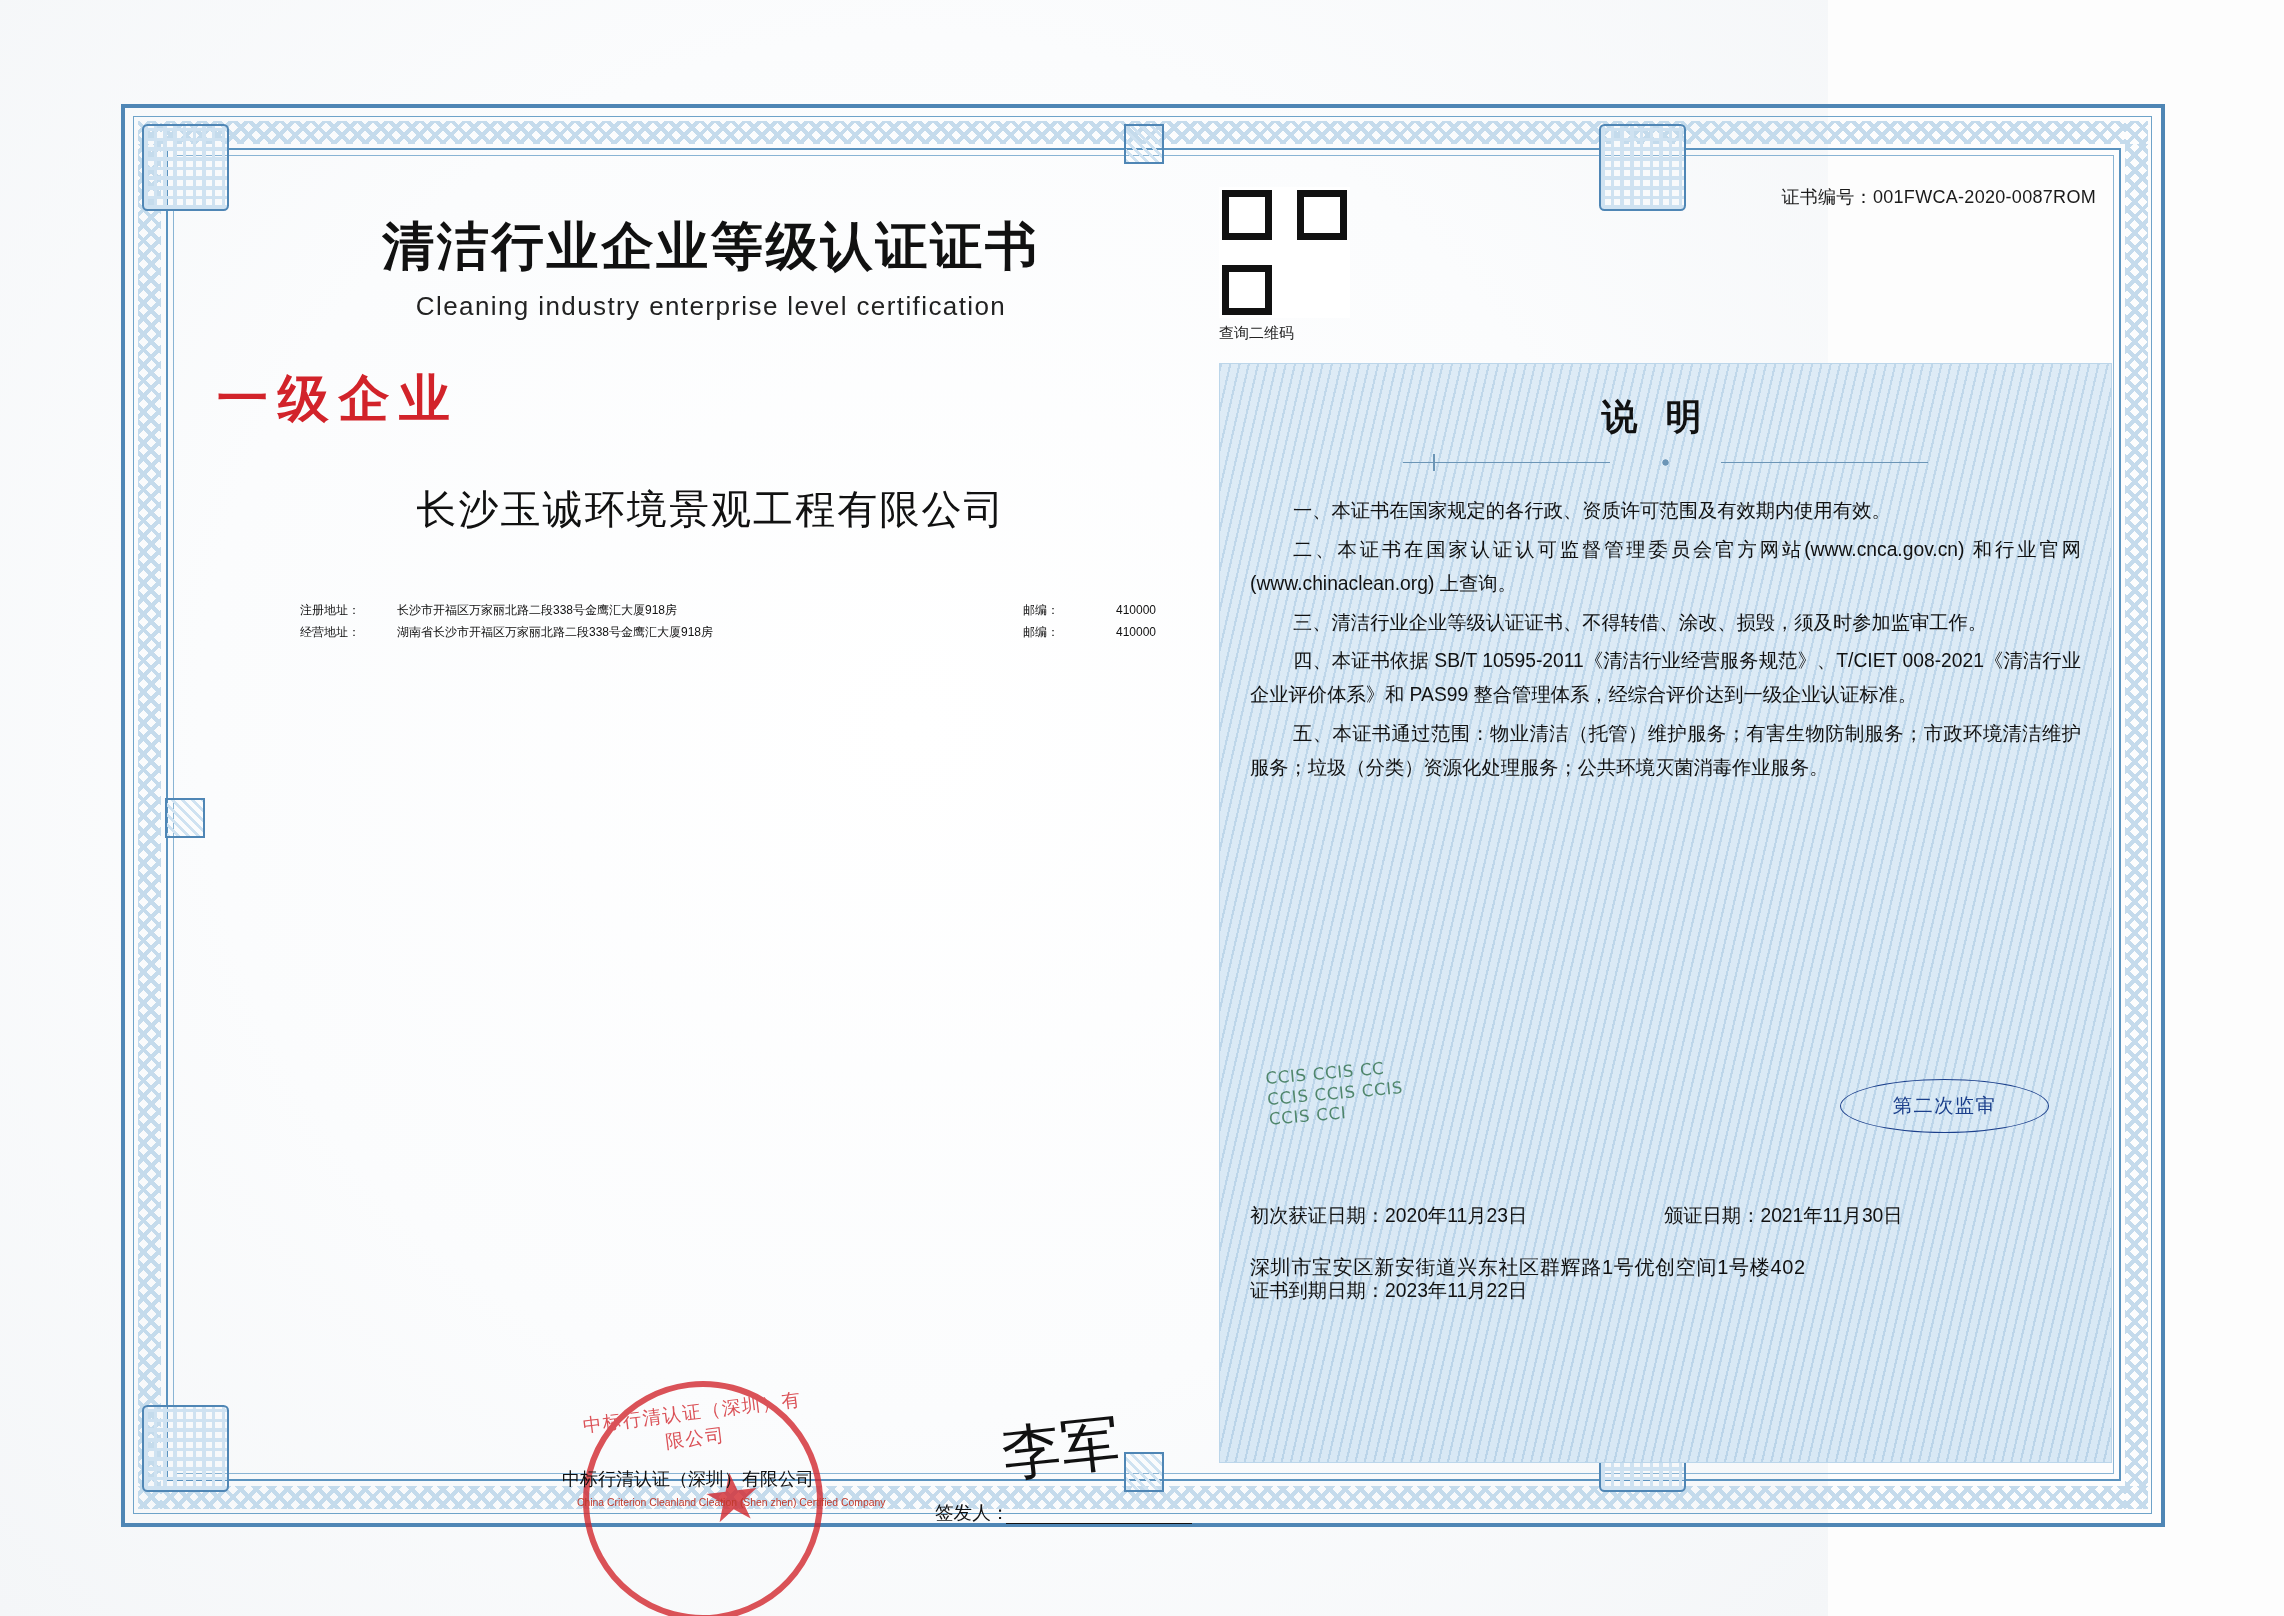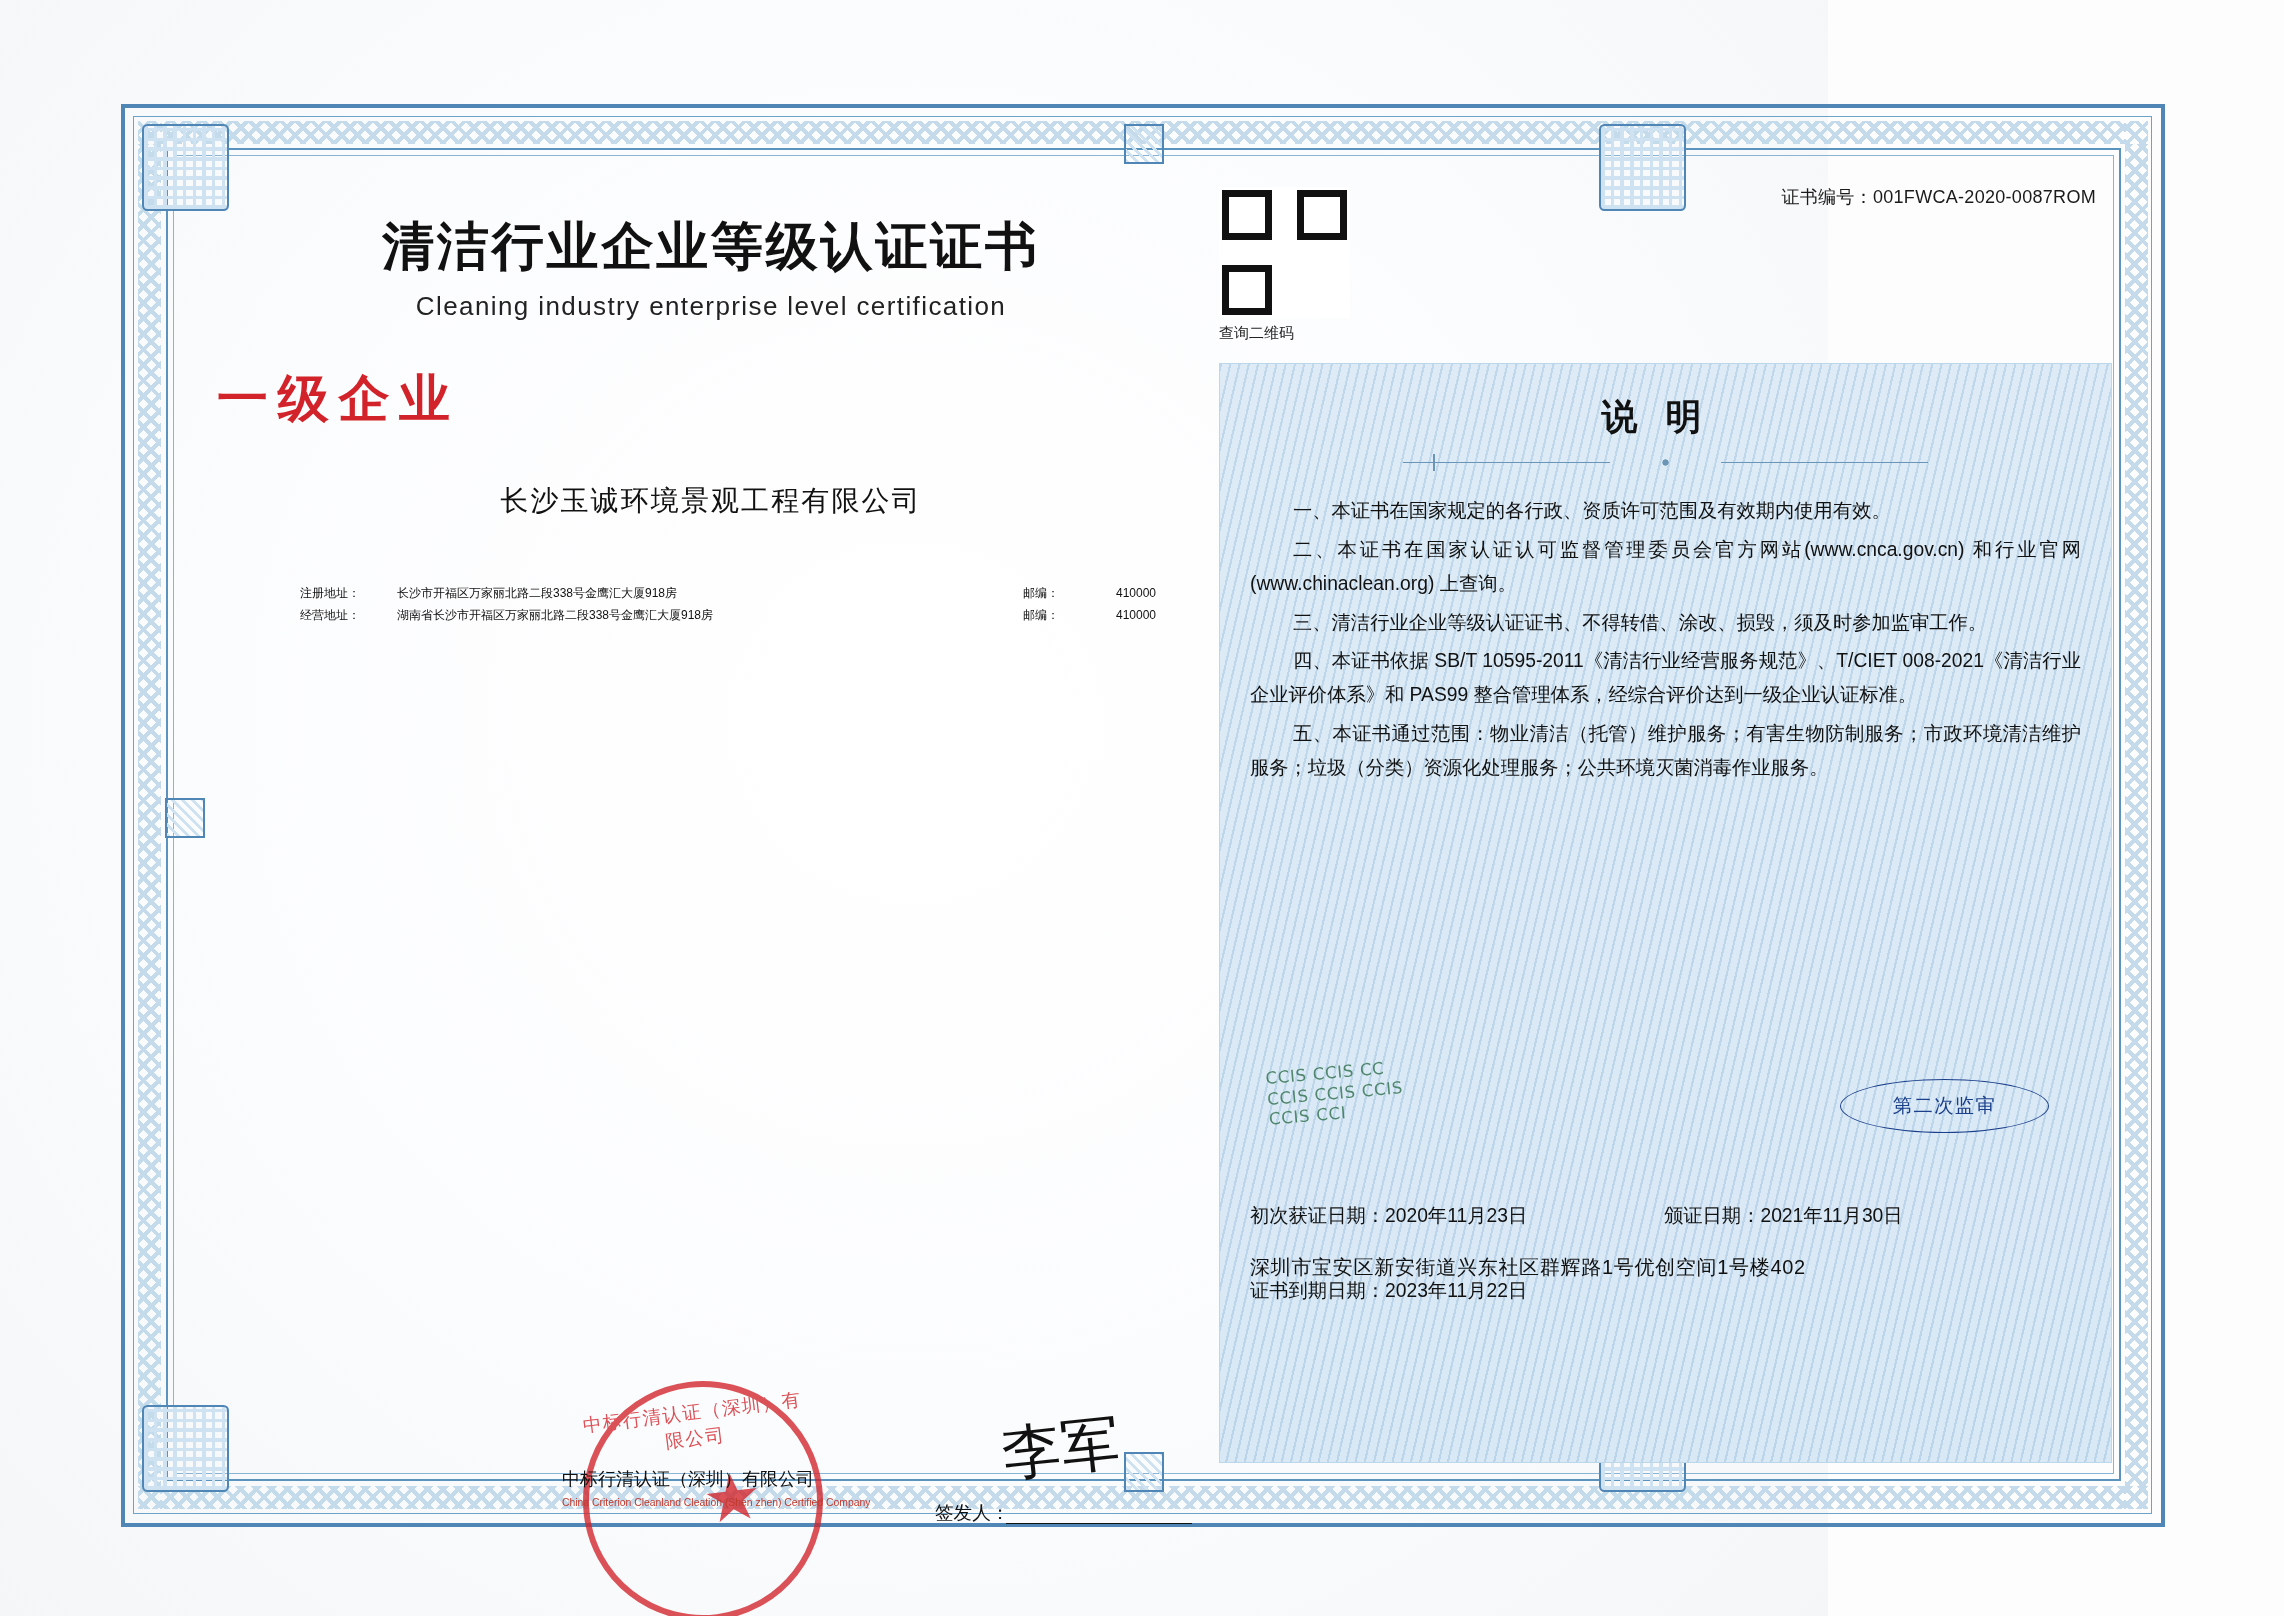--- a/index.html
+++ b/index.html
@@ -125,21 +125,21 @@
     margin-top:12.4px;text-align:center;font-size:52px;font-weight:bold;color:#111;letter-spacing:2.8px;
     font-family:"Liberation Sans", sans-serif;
   }
   .title-en{
     margin-top:8.3px;text-align:center;font-size:26px;color:#222;letter-spacing:1.4px;
   }
   .grade{
     margin-top:43px;font-size:51px;font-weight:bold;color:#d2232a;letter-spacing:9.7px;
   }
   .company{
-    margin-top:48px;text-align:center;font-size:28px;color:#111;letter-spacing:2.1px;
+    margin-top:48px;text-align:center;font-size:40px;color:#111;letter-spacing:2.1px;
   }
 
   .addr-block{
     margin-top:62px;margin-left:83px;width:856px;font-size:12px;color:#111;line-height:1.85;
   }
   .addr-row{display:flex;}
   .addr-label{width:97px;flex:0 0 97px;}
   .addr-val{flex:1 1 auto;}
   .addr-zipl{width:83px;flex:0 0 83px;text-align:right;}
   .addr-zipv{width:97px;flex:0 0 97px;text-align:right;}
@@ -153,21 +153,21 @@
     position:absolute;left:50%;top:50%;transform:translate(-50%,-50%);
     width:0;height:0;color:#d2232a;font-size:66px;line-height:0;
   }
   .seal-cn{
     position:absolute;left:0;right:0;top:12.4px;text-align:center;font-size:18.6px;color:#d2232a;letter-spacing:1.4px;
   }
   .issuer-line{
     position:absolute;left:345px;top:1267px;width:635px;font-size:18px;color:#111;
   }
   .issuer-en{
-    position:absolute;left:345px;top:1297px;width:635px;font-size:10.4px;color:#c0392b;
+    position:absolute;left:360px;top:1297px;width:635px;font-size:10.4px;color:#c0392b;
   }
   .signer{
     position:absolute;left:718px;top:1300px;font-size:18.6px;color:#111;
   }
   .sign-line{
     position:absolute;left:789px;top:1323px;width:186px;border-bottom:1.4px solid #111;
   }
   .signature{
     position:absolute;left:787px;top:1205px;width:200px;height:124px;
     font-family:"DejaVu Serif", serif;font-size:59px;color:#111;

